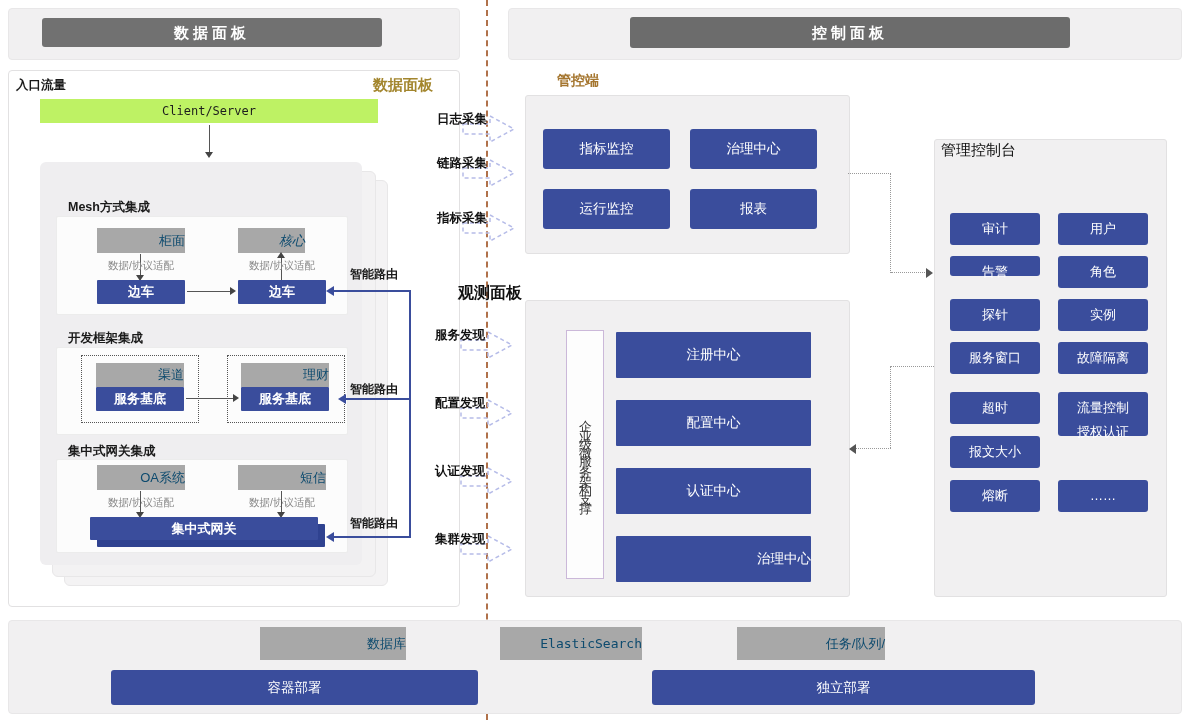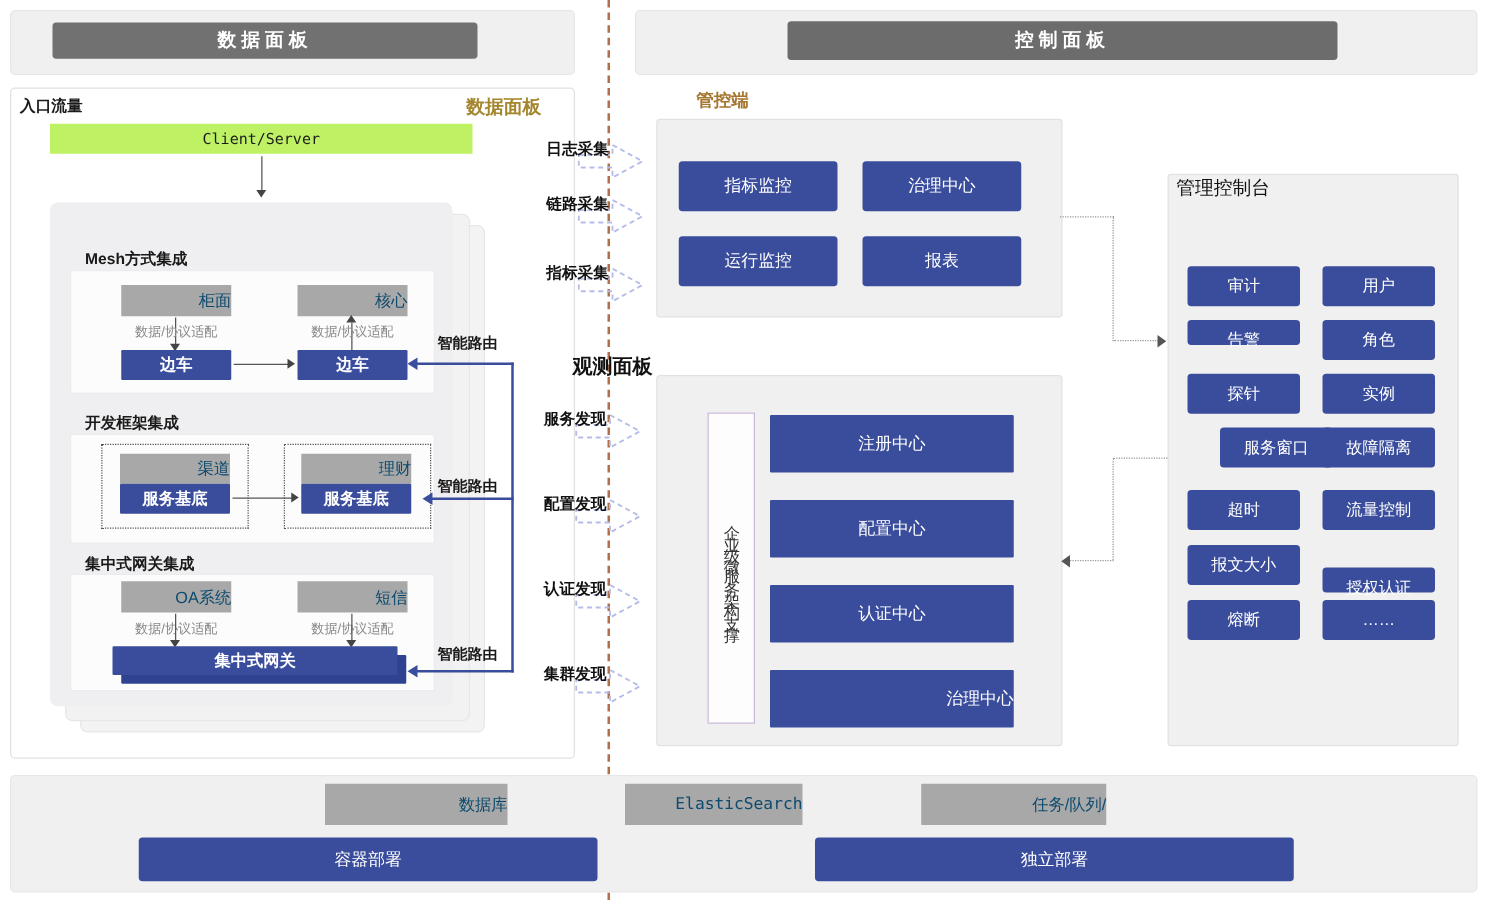--- a/index.html
+++ b/index.html
@@ -56,21 +56,21 @@
   <div class="abs vline" style="left:209px;top:125px;height:27px;"></div>
   <div class="abs ah-down" style="left:205px;top:152px;"></div>
 
   <div class="abs stack" style="left:64px;top:180px;width:322px;height:404px;"></div>
   <div class="abs stack" style="left:52px;top:171px;width:322px;height:404px;background:#f3f2f3;"></div>
   <div class="abs" style="left:40px;top:162px;width:322px;height:403px;background:#efeef0;border-radius:6px;"></div>
 
   <div class="abs sec-title" style="left:68px;top:199px;">Mesh方式集成</div>
   <div class="abs inner-white" style="left:56px;top:216px;width:290px;height:97px;"></div>
   <div class="abs gray-box" style="left:97px;top:228px;width:88px;height:25px;line-height:25px;">柜面</div>
-  <div class="abs gray-box" style="left:238px;top:228px;width:88px;height:25px;line-height:25px;">核心</div>
+  <div class="abs gray-box" style="left:238px;top:228px;width:67px;height:25px;line-height:25px;font-style:italic;">核心</div>
   <div class="abs vline" style="left:140px;top:254px;height:22px;"></div>
   <div class="abs ah-down" style="left:136px;top:275px;"></div>
   <div class="abs vline" style="left:281px;top:258px;height:22px;"></div>
   <div class="abs ah-up" style="left:277px;top:252px;"></div>
   <div class="abs adapter" style="left:97px;top:259px;width:88px;">数据/协议适配</div>
   <div class="abs adapter" style="left:238px;top:259px;width:88px;">数据/协议适配</div>
   <div class="abs blue-btn" style="left:97px;top:280px;width:88px;height:24px;line-height:24px;font-weight:bold;border-radius:1px;">边车</div>
   <div class="abs blue-btn" style="left:238px;top:280px;width:88px;height:24px;line-height:24px;font-weight:bold;border-radius:1px;">边车</div>
   <div class="abs hline" style="left:187px;top:291px;width:44px;"></div>
   <div class="abs ah-right" style="left:230px;top:287px;"></div>
@@ -156,26 +156,26 @@
   <div class="abs blue-btn" style="left:616px;top:536px;width:195px;height:46px;line-height:46px;font-size:13.5px;border-radius:1px;text-align:right;">治理中心</div>
 
   <div class="abs panel" style="left:934px;top:139px;width:231px;height:456px;"></div>
   <div class="abs" style="left:941px;top:141px;font-size:15px;color:#111;">管理控制台</div>
   <div class="abs blue-btn" style="left:950px;top:213px;width:90px;height:32px;line-height:32px;">审计</div>
   <div class="abs blue-btn" style="left:1058px;top:213px;width:90px;height:32px;line-height:32px;">用户</div>
   <div class="abs blue-btn" style="left:950px;top:256px;width:90px;height:20px;line-height:32px;">告警</div>
   <div class="abs blue-btn" style="left:1058px;top:256px;width:90px;height:32px;line-height:32px;">角色</div>
   <div class="abs blue-btn" style="left:950px;top:299px;width:90px;height:32px;line-height:32px;">探针</div>
   <div class="abs blue-btn" style="left:1058px;top:299px;width:90px;height:32px;line-height:32px;">实例</div>
-  <div class="abs blue-btn" style="left:976px;top:342px;width:90px;height:32px;line-height:32px;">服务窗口</div>
+  <div class="abs blue-btn" style="left:950px;top:342px;width:90px;height:32px;line-height:32px;">服务窗口</div>
   <div class="abs blue-btn" style="left:1058px;top:342px;width:90px;height:32px;line-height:32px;">故障隔离</div>
   <div class="abs blue-btn" style="left:950px;top:392px;width:90px;height:32px;line-height:32px;">超时</div>
   <div class="abs blue-btn" style="left:1058px;top:392px;width:90px;height:32px;line-height:32px;">流量控制</div>
   <div class="abs blue-btn" style="left:950px;top:436px;width:90px;height:32px;line-height:32px;">报文大小</div>
-  <div class="abs blue-btn" style="left:1058px;top:454px;width:90px;height:20px;line-height:32px;">授权认证</div>
+  <div class="abs blue-btn" style="left:1058px;top:416px;width:90px;height:20px;line-height:32px;">授权认证</div>
   <div class="abs blue-btn" style="left:950px;top:480px;width:90px;height:32px;line-height:32px;">熔断</div>
   <div class="abs blue-btn" style="left:1058px;top:480px;width:90px;height:32px;line-height:32px;">……</div>
 
   <div class="abs dot-h" style="left:848px;top:173px;width:43px;"></div>
   <div class="abs dot-v" style="left:890px;top:173px;height:100px;"></div>
   <div class="abs dot-h" style="left:891px;top:272px;width:36px;"></div>
   <div class="abs dah-right" style="left:926px;top:268px;"></div>
   <div class="abs dot-h" style="left:890px;top:366px;width:44px;"></div>
   <div class="abs dot-v" style="left:890px;top:366px;height:82px;"></div>
   <div class="abs dot-h" style="left:856px;top:448px;width:35px;"></div>

